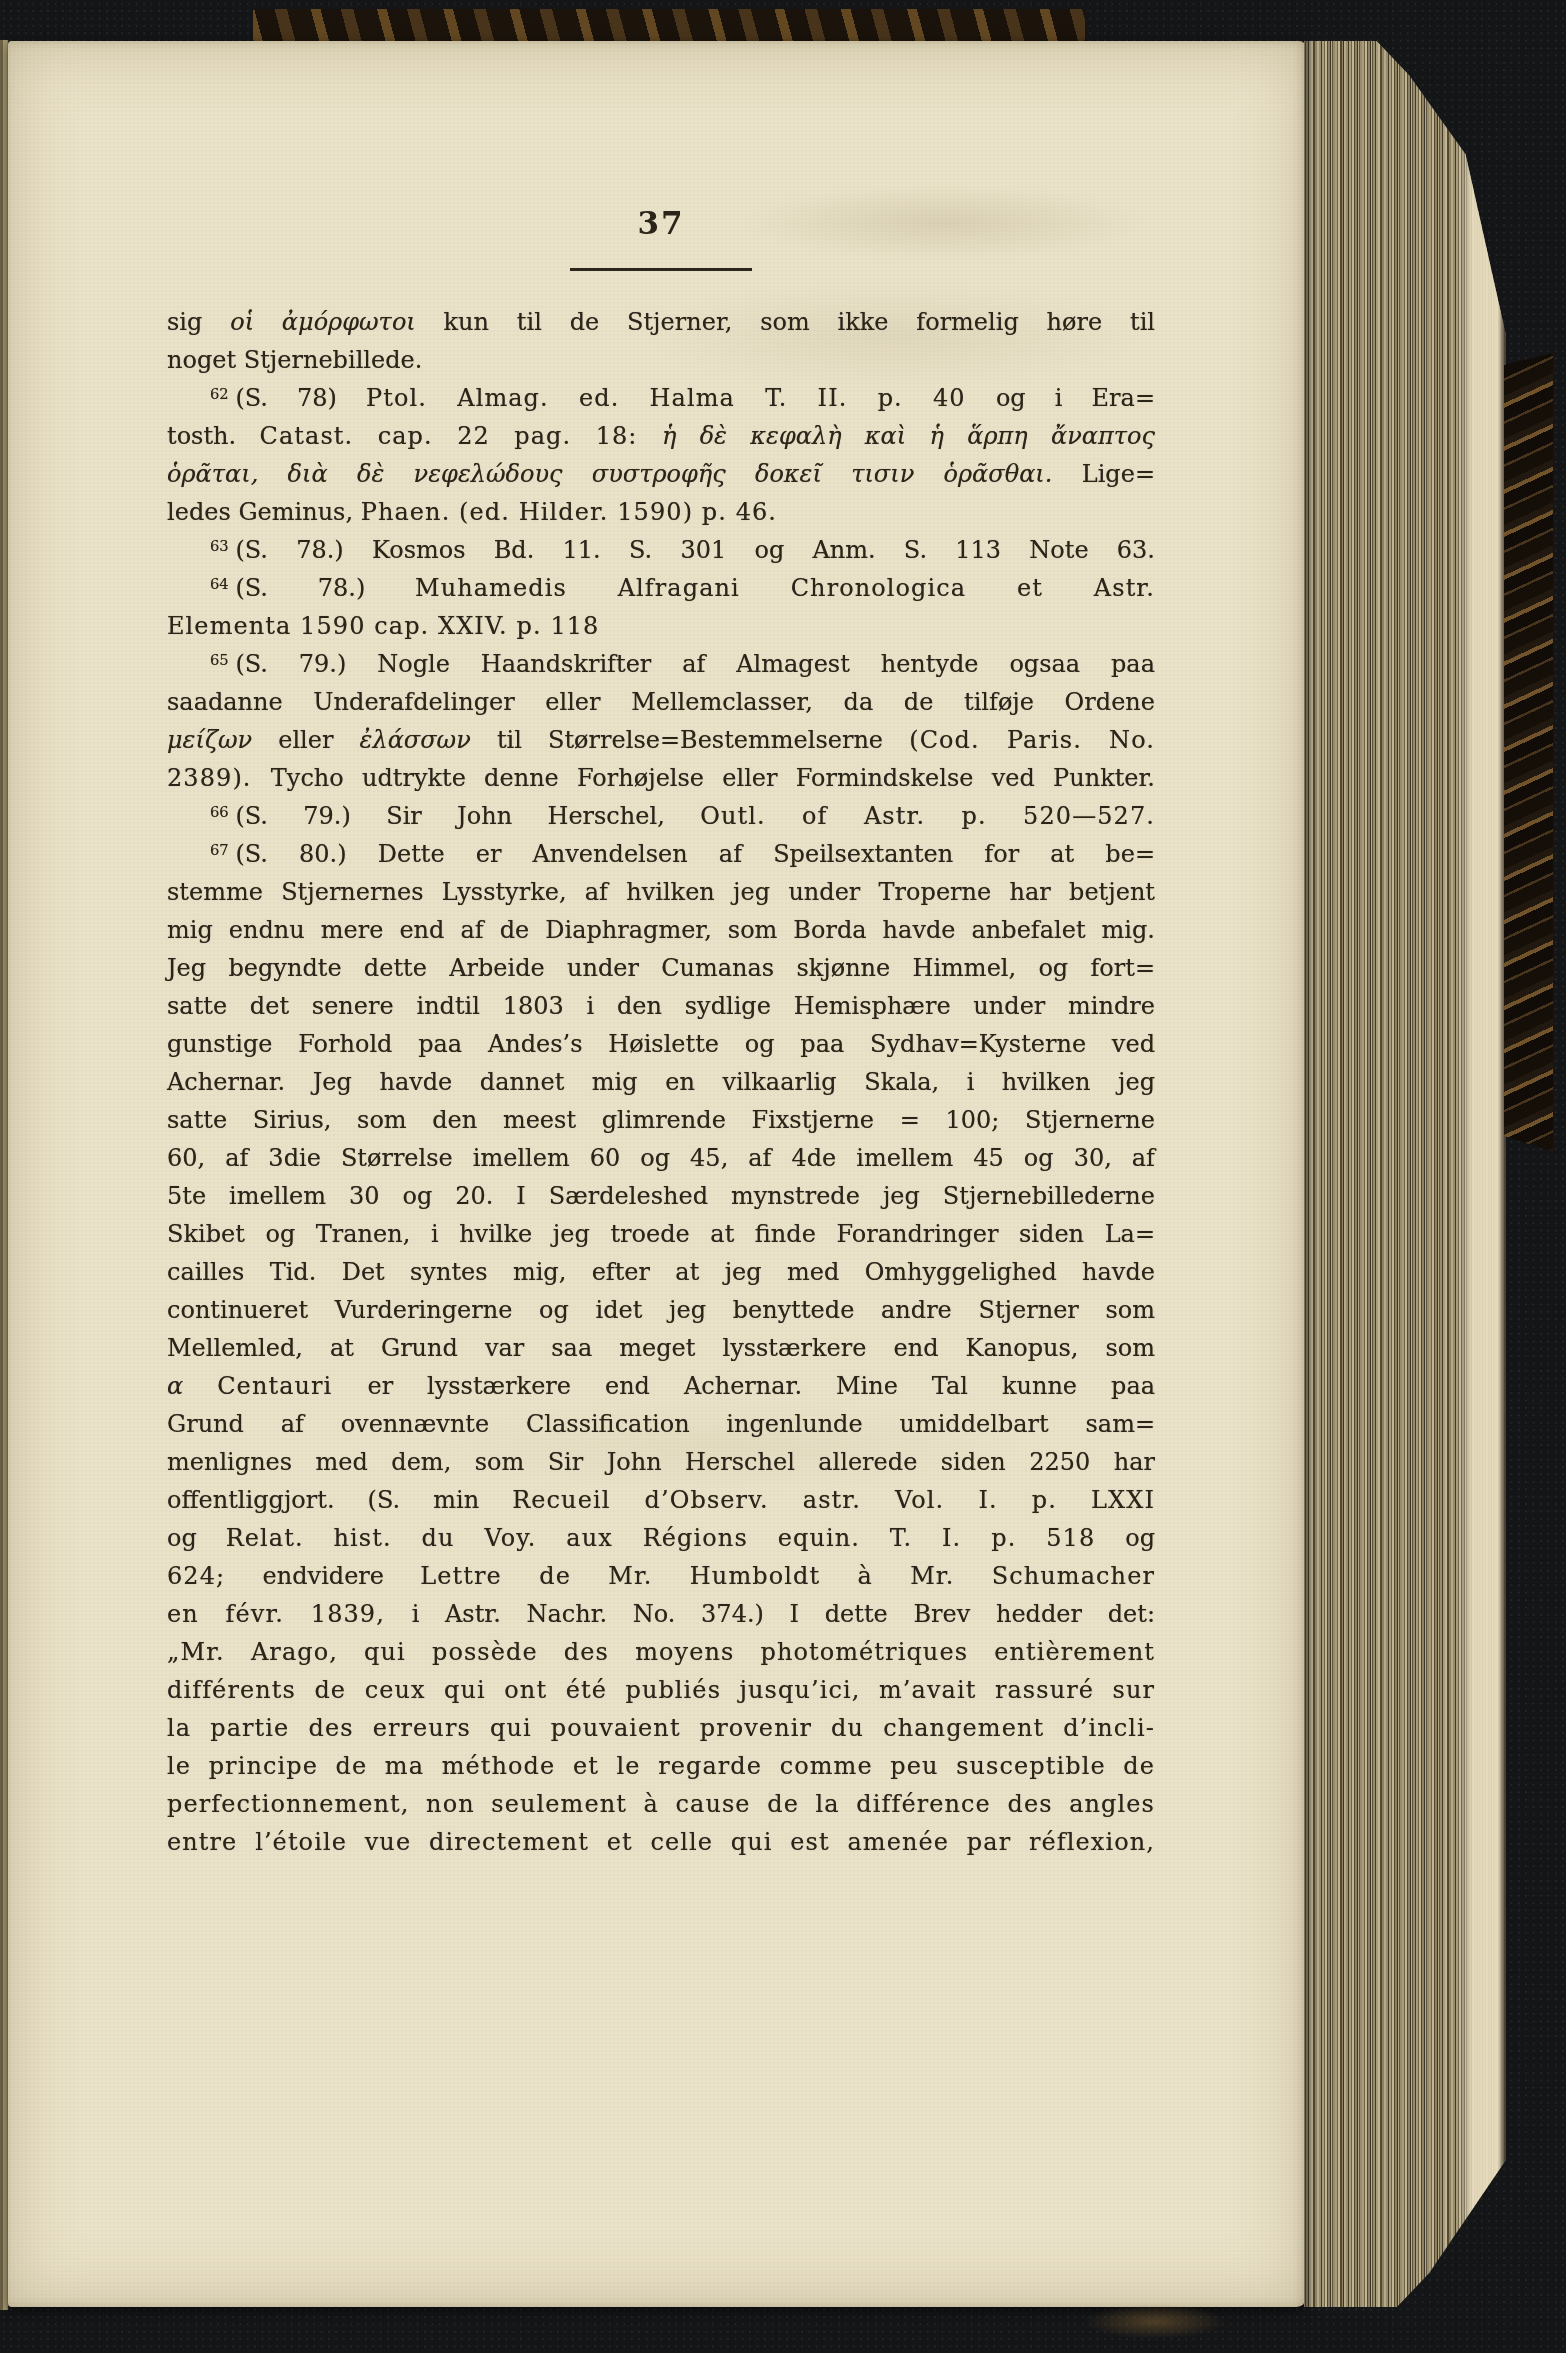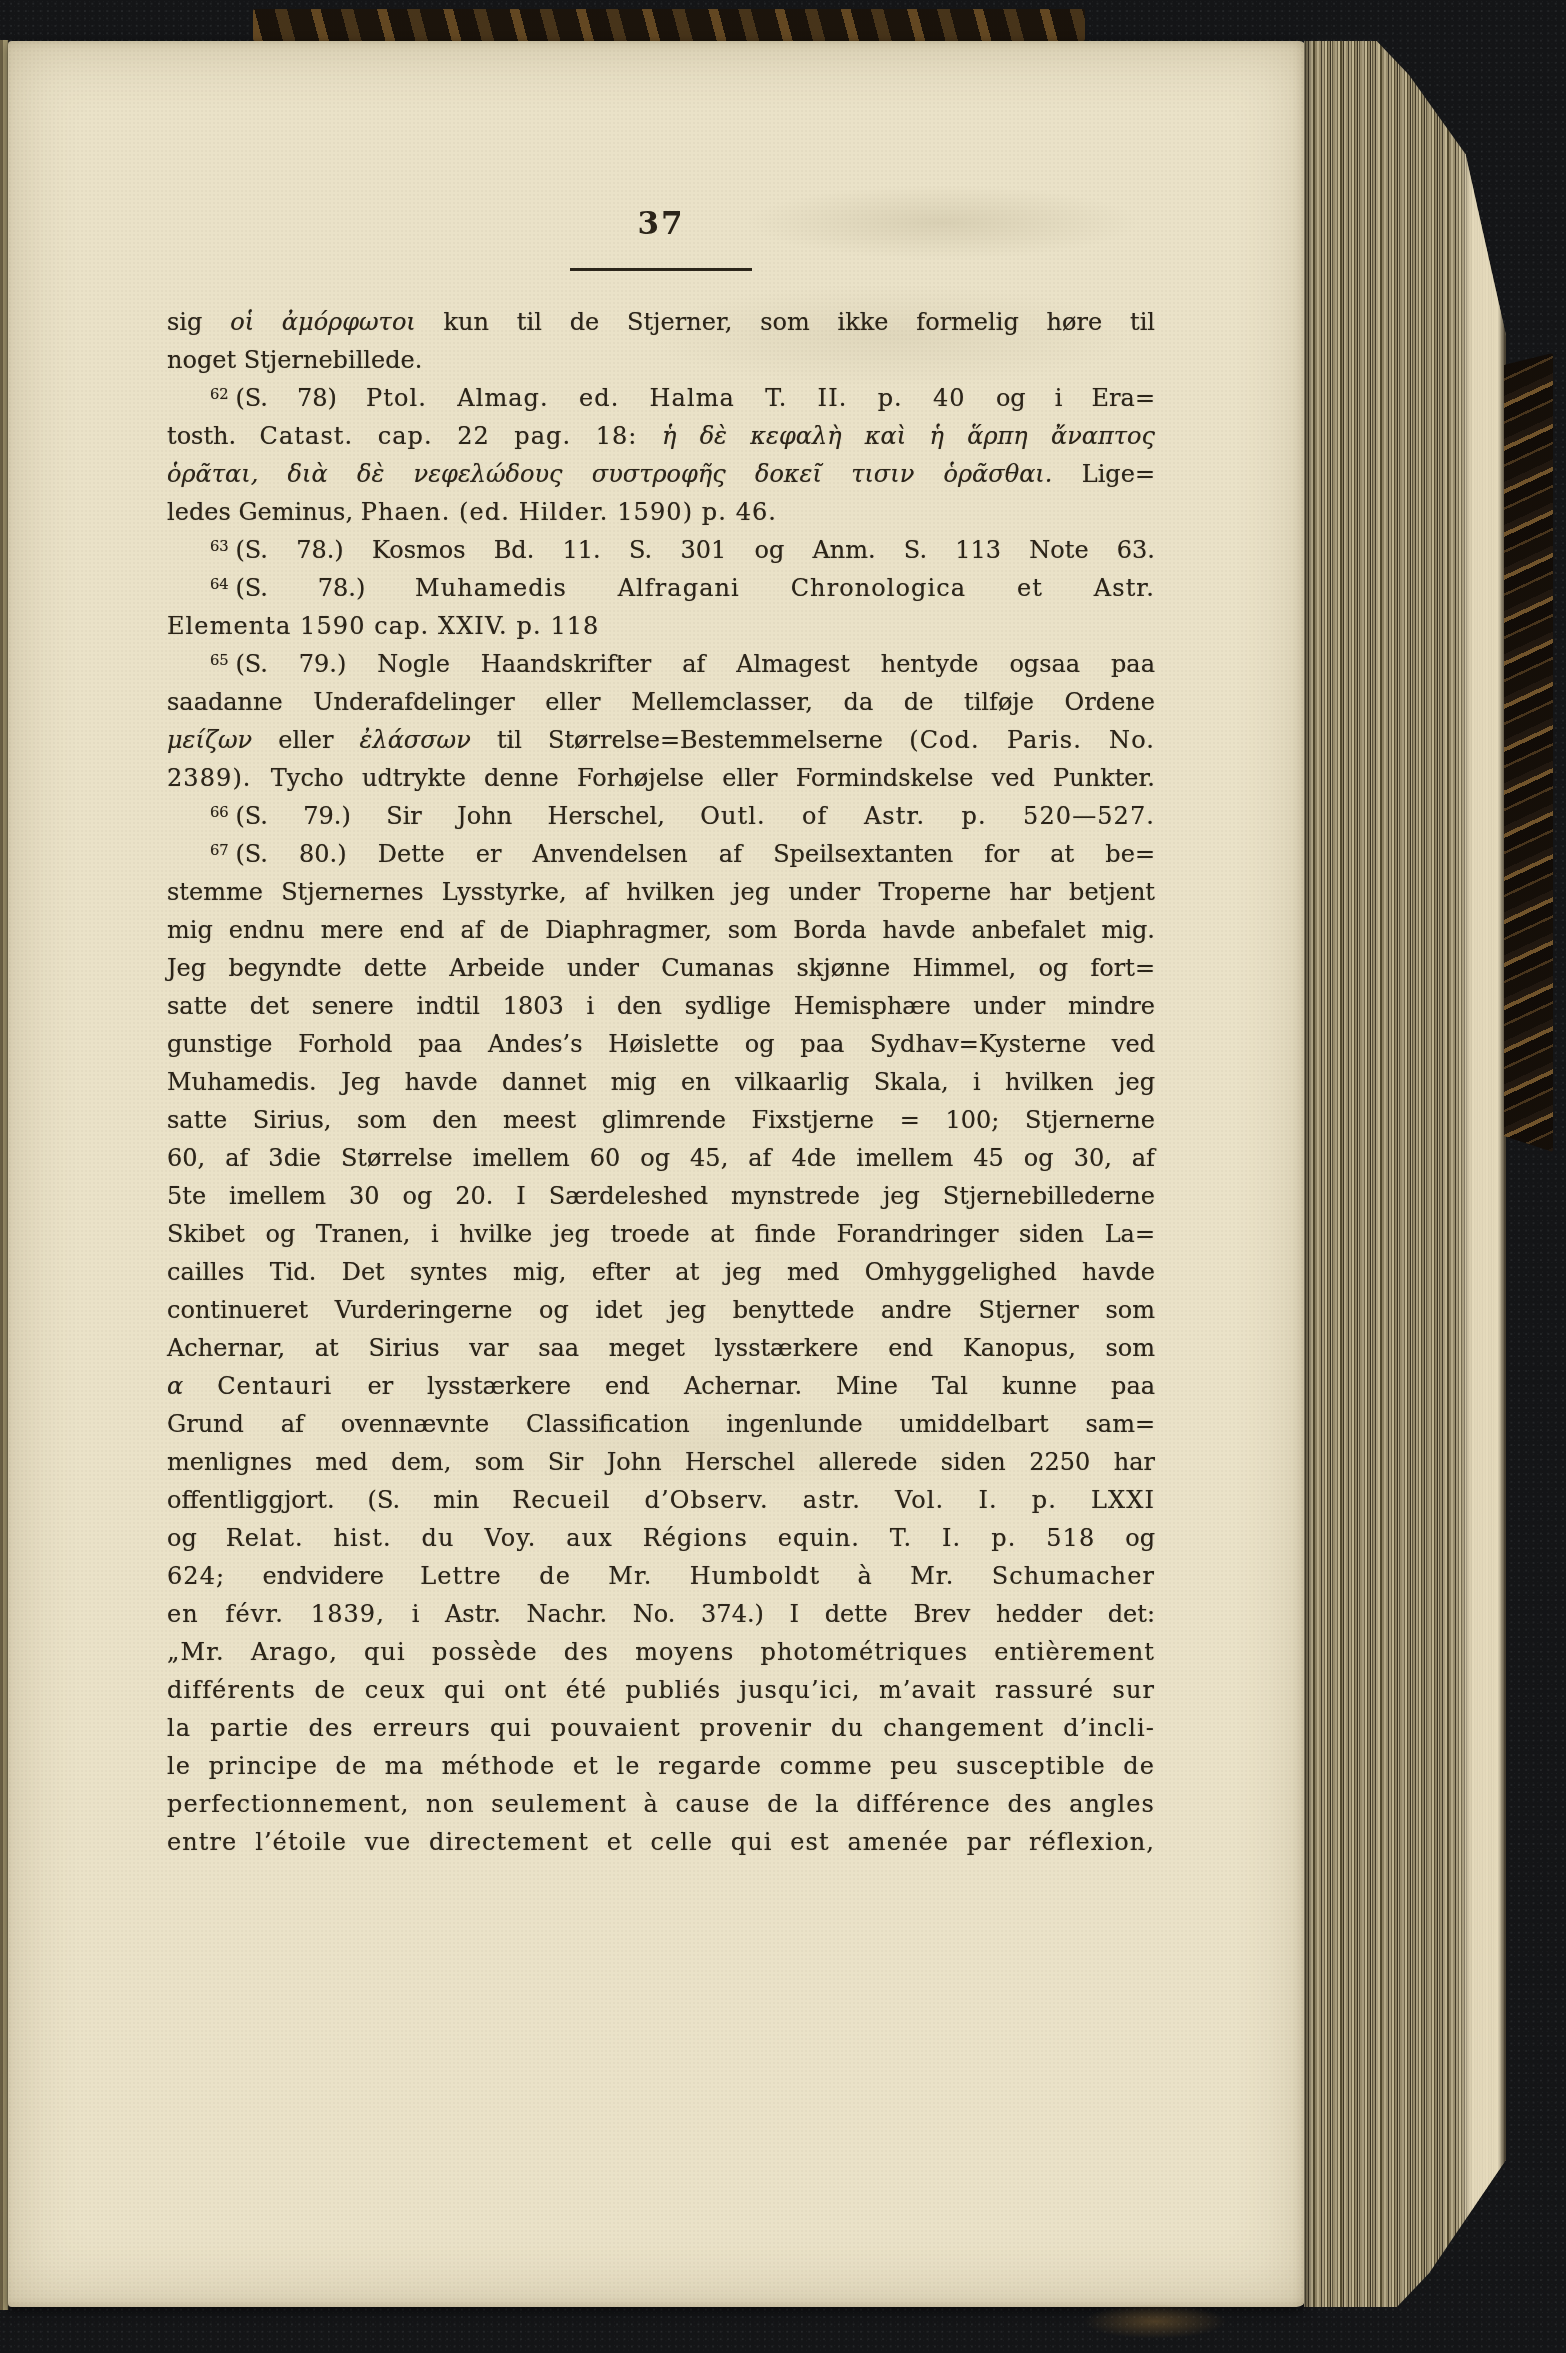--- a/index.html
+++ b/index.html
@@ -100,28 +100,28 @@
         <div class="line"><span class="st-f">saadanne Underafdelinger eller Mellemclasser, da de tilføje Ordene</span></div>
         <div class="line"><span class="st-g">μείζων </span><span class="st-f">eller </span><span class="st-g">ἐλάσσων </span><span class="st-f">til Størrelse=Bestemmelserne </span><span class="st-a">(Cod. Paris. No.</span></div>
         <div class="line"><span class="st-a">2389). </span><span class="st-f">Tycho udtrykte denne Forhøjelse eller Formindskelse ved Punkter.</span></div>
         <div class="line ind"><span class="fnum">66</span><span class="st-f">(S. 79.) Sir John Herschel, </span><span class="st-a">Outl. of Astr. p. 520—527.</span></div>
         <div class="line ind"><span class="fnum">67</span><span class="st-f">(S. 80.) Dette er Anvendelsen af Speilsextanten for at be=</span></div>
         <div class="line"><span class="st-f">stemme Stjernernes Lysstyrke, af hvilken jeg under Troperne har betjent</span></div>
         <div class="line"><span class="st-f">mig endnu mere end af de Diaphragmer, som Borda havde anbefalet mig.</span></div>
         <div class="line"><span class="st-f">Jeg begyndte dette Arbeide under Cumanas skjønne Himmel, og fort=</span></div>
         <div class="line"><span class="st-f">satte det senere indtil 1803 i den sydlige Hemisphære under mindre</span></div>
         <div class="line"><span class="st-f">gunstige Forhold paa Andes’s Høislette og paa Sydhav=Kysterne ved</span></div>
-        <div class="line"><span class="st-f">Muhamedis. Jeg havde dannet mig en vilkaarlig Skala, i hvilken jeg</span></div>
+        <div class="line"><span class="st-f">Achernar. Jeg havde dannet mig en vilkaarlig Skala, i hvilken jeg</span></div>
         <div class="line"><span class="st-f">satte Sirius, som den meest glimrende Fixstjerne = 100; Stjernerne</span></div>
         <div class="line"><span class="st-f">60, af 3die Størrelse imellem 60 og 45, af 4de imellem 45 og 30, af</span></div>
         <div class="line"><span class="st-f">5te imellem 30 og 20. I Særdeleshed mynstrede jeg Stjernebillederne</span></div>
         <div class="line"><span class="st-f">Skibet og Tranen, i hvilke jeg troede at finde Forandringer siden La=</span></div>
         <div class="line"><span class="st-f">cailles Tid. Det syntes mig, efter at jeg med Omhyggelighed havde</span></div>
         <div class="line"><span class="st-f">continueret Vurderingerne og idet jeg benyttede andre Stjerner som</span></div>
-        <div class="line"><span class="st-f">Achernar, at Sirius var saa meget lysstærkere end Kanopus, som</span></div>
+        <div class="line"><span class="st-f">Mellemled, at Grund var saa meget lysstærkere end Kanopus, som</span></div>
         <div class="line"><span class="st-g">α </span><span class="st-a">Centauri </span><span class="st-f">er lysstærkere end Achernar. Mine Tal kunne paa</span></div>
         <div class="line"><span class="st-f">Grund af ovennævnte Classification ingenlunde umiddelbart sam=</span></div>
         <div class="line"><span class="st-f">menlignes med dem, som Sir John Herschel allerede siden 2250 har</span></div>
         <div class="line"><span class="st-f">offentliggjort. (S. min </span><span class="st-a">Recueil d’Observ. astr. Vol. I. p. LXXI</span></div>
         <div class="line"><span class="st-f">og </span><span class="st-a">Relat. hist. du Voy. aux Régions equin. T. I. p. 518 </span><span class="st-f">og</span></div>
         <div class="line"><span class="st-a">624; </span><span class="st-f">endvidere </span><span class="st-a">Lettre de Mr. Humboldt à Mr. Schumacher</span></div>
         <div class="line"><span class="st-a">en févr. 1839, </span><span class="st-f">i Astr. Nachr. No. 374.) I dette Brev hedder det:</span></div>
         <div class="line"><span class="st-a">„Mr. Arago, qui possède des moyens photométriques entièrement</span></div>
         <div class="line"><span class="st-a">différents de ceux qui ont été publiés jusqu’ici, m’avait rassuré sur</span></div>
         <div class="line"><span class="st-a">la partie des erreurs qui pouvaient provenir du changement d’incli-</span></div>

